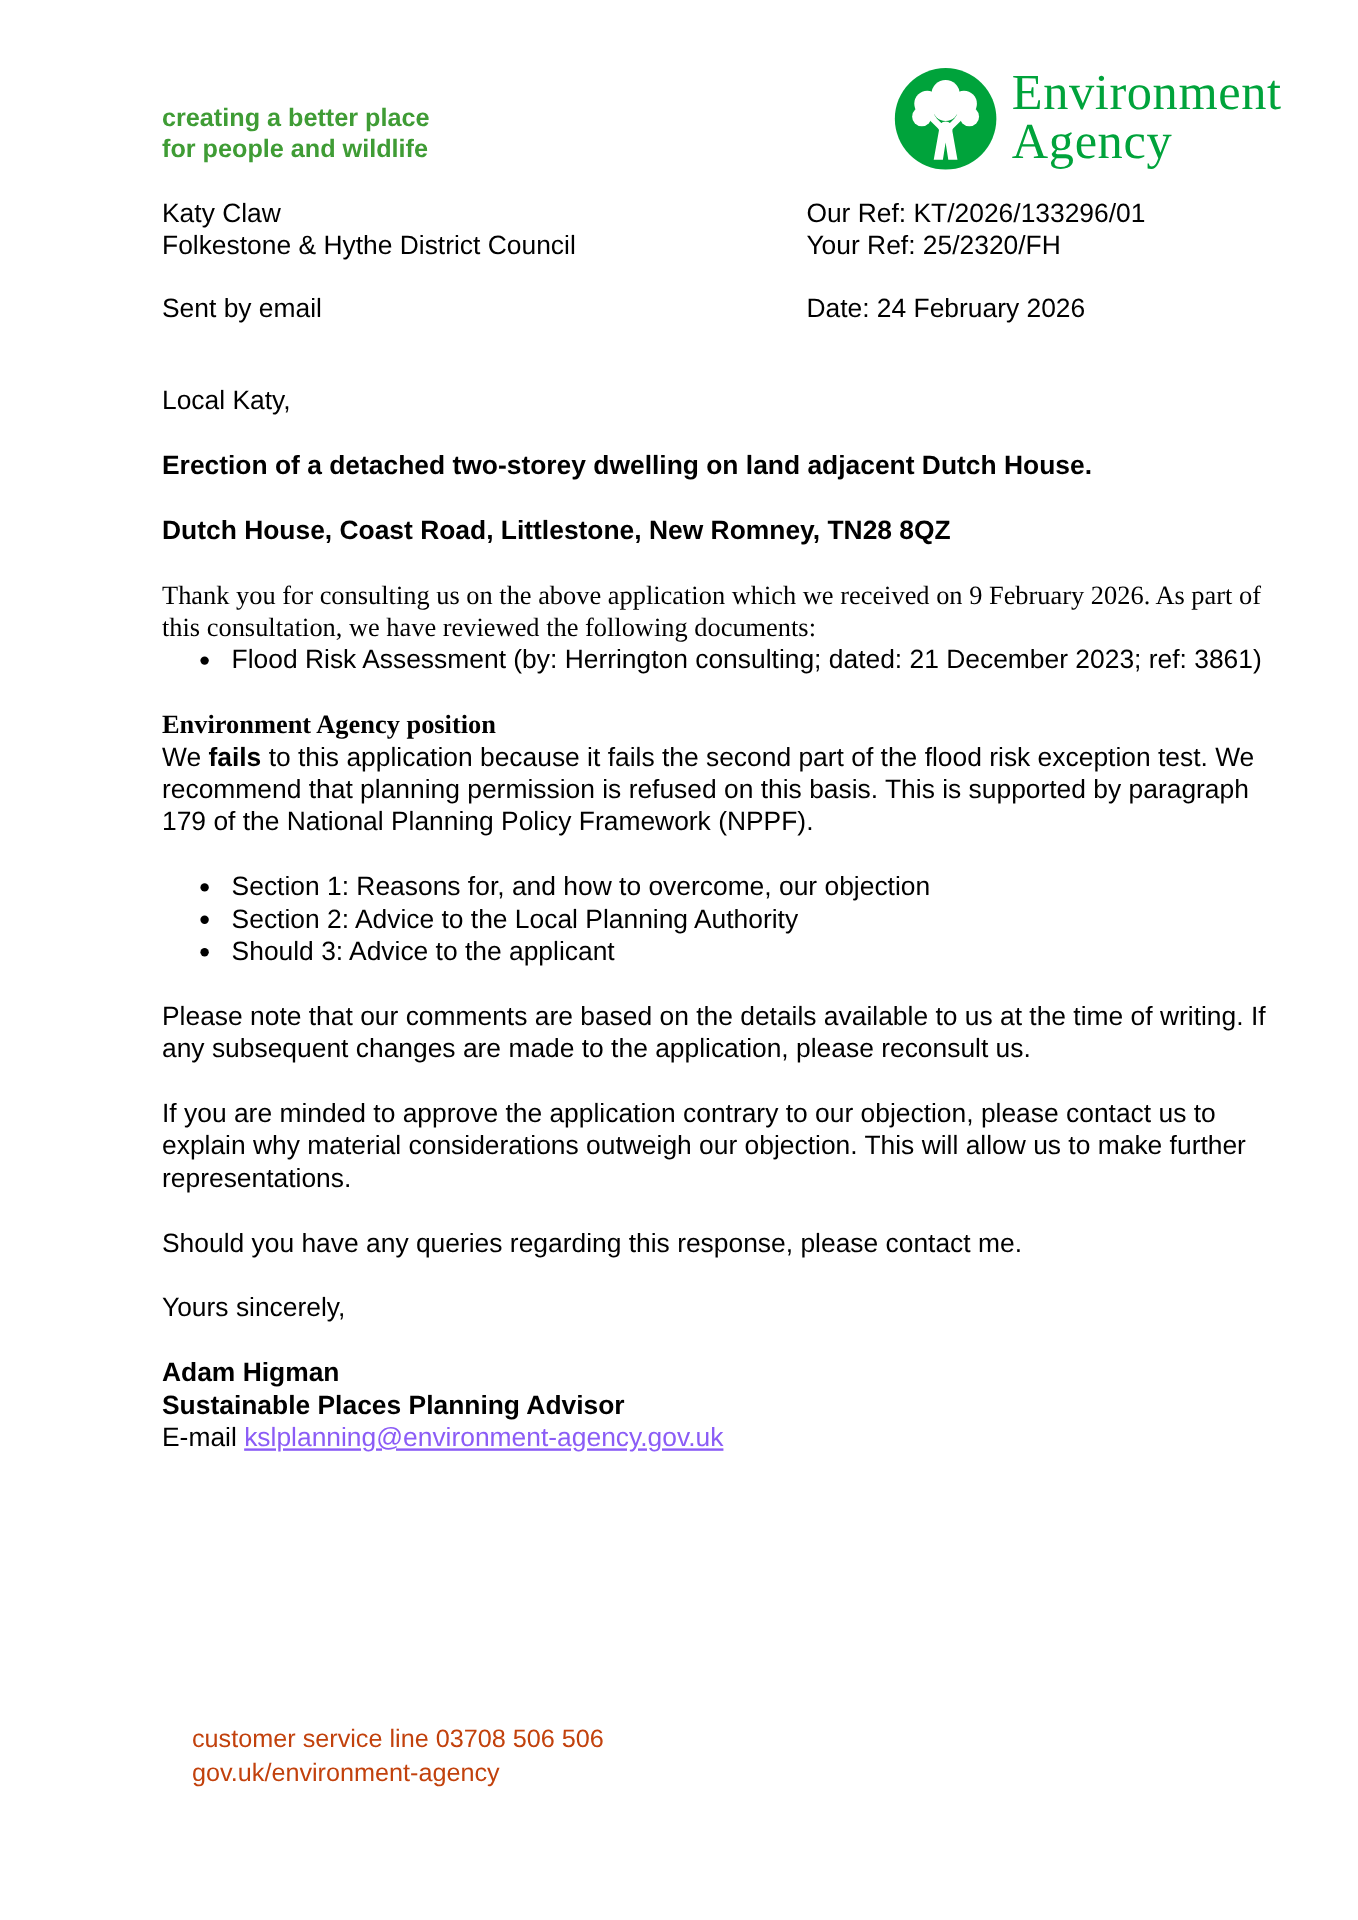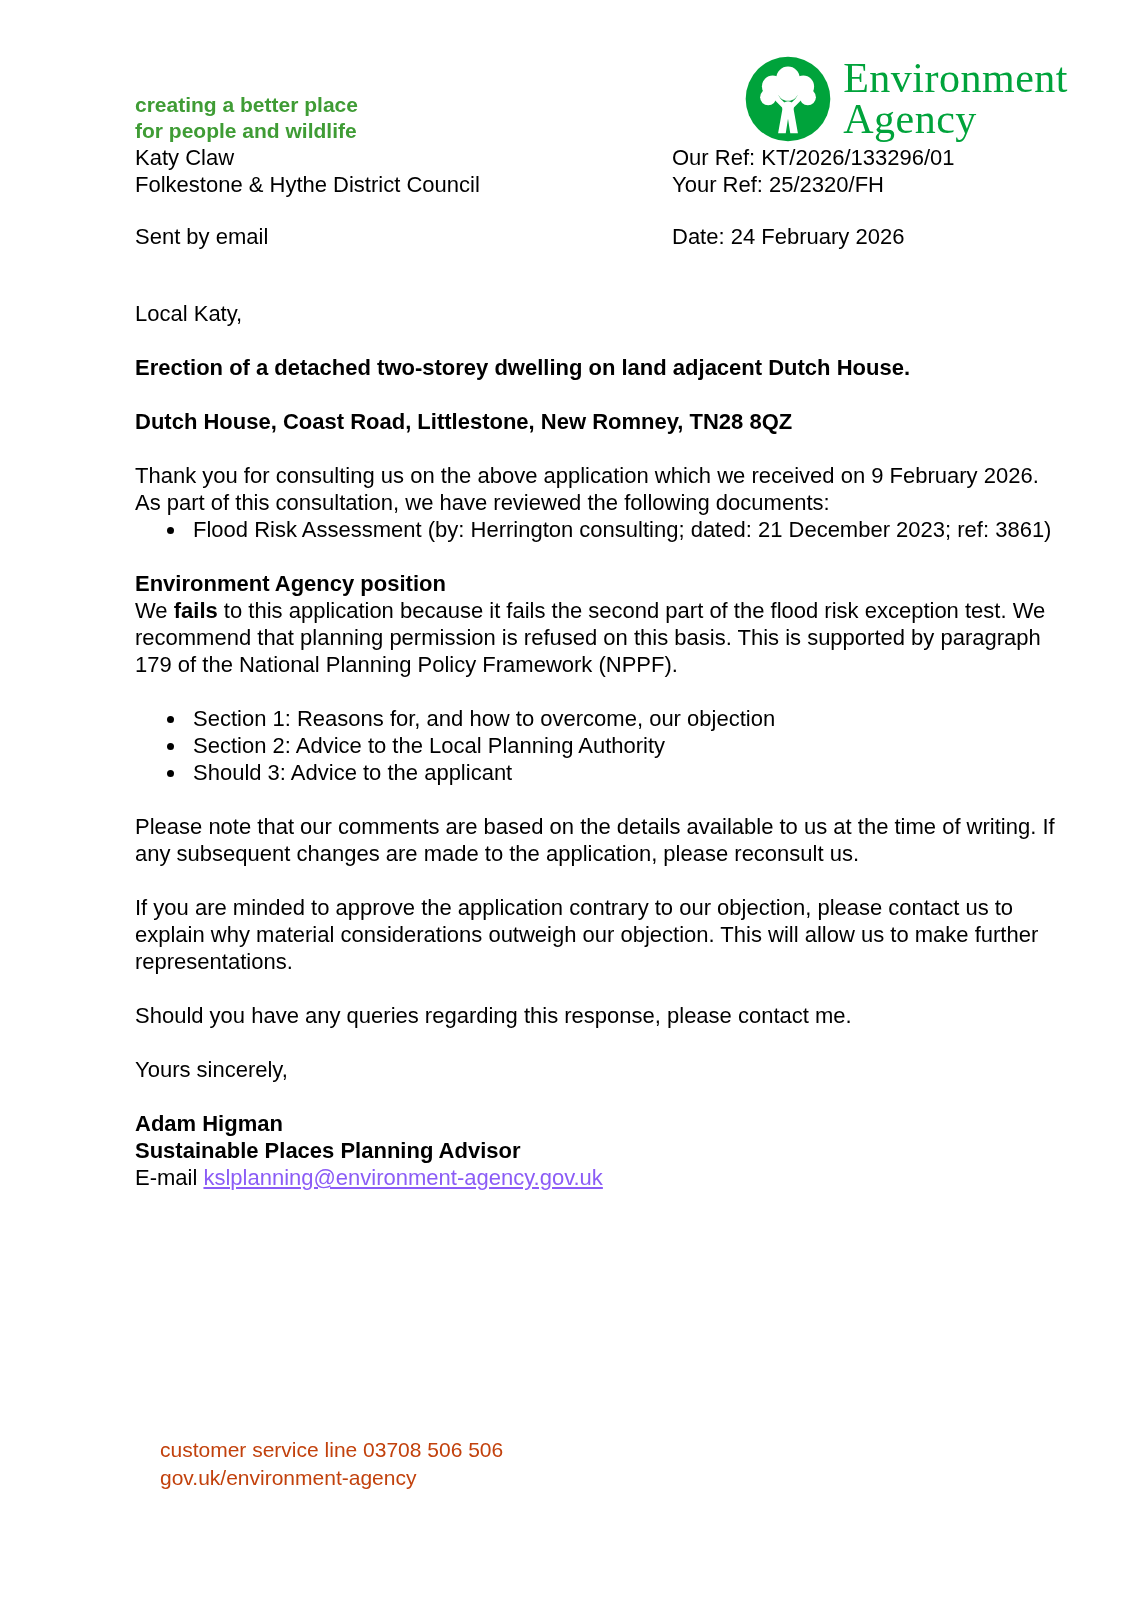--- a/index.html
+++ b/index.html
@@ -1,29 +1,29 @@
 <!DOCTYPE html>
 <html><head>
 <meta charset="utf-8">
 <style>
   html,body{margin:0;padding:0;background:#fff;}
   .page{
     width:1132px;height:1600px;position:relative;background:#fff;
     font-family:"Liberation Sans",sans-serif;font-size:22px;color:#000;
     box-sizing:border-box;padding:54px 64px 0 135px;overflow:hidden;
   }
-  .header{display:flex;justify-content:space-between;align-items:flex-end;}
+  .header{display:flex;justify-content:space-between;align-items:center;}
   .tagline{color:#3f9c35;font-weight:bold;font-size:21px;line-height:26px;margin-top:26px;}
   .logo{display:flex;align-items:flex-start;gap:10px;}
   .logo-icon svg{width:90px;height:90px;display:block;}
   .logo-text{font-family:"Liberation Serif",serif;color:#00a33b;font-size:42px;line-height:41px;margin-top:4px;letter-spacing:0.5px;}
-  .addr-grid{display:grid;grid-template-columns:537px auto;line-height:27px;}
+  .addr-grid{display:grid;grid-template-columns:537px auto;line-height:27px;margin-top:20px;}
   .addr-row2{margin-top:25px;}
   .body-text p{margin:27px 0;line-height:27px;}
-  .no-bottom{margin-bottom:0 !important;}
+  .no-bottom{margin-bottom:0 !important;font-family:Liberation Serif, serif;}
   .no-top{margin-top:0 !important;}
   .bold{font-weight:bold;}
   ul{margin:0;padding-left:52px;line-height:27px;}
   ul li{padding-left:6px;}
   .salutation{margin-top:50px !important;}
   a.email{color:#8b5cf6;text-decoration:underline;}
   .sig{line-height:27px;margin-top:27px;}
   .footer{position:absolute;left:160px;top:1436px;color:#c2410c;font-size:21px;line-height:28px;font-weight:500;}
 </style>
 </head>

